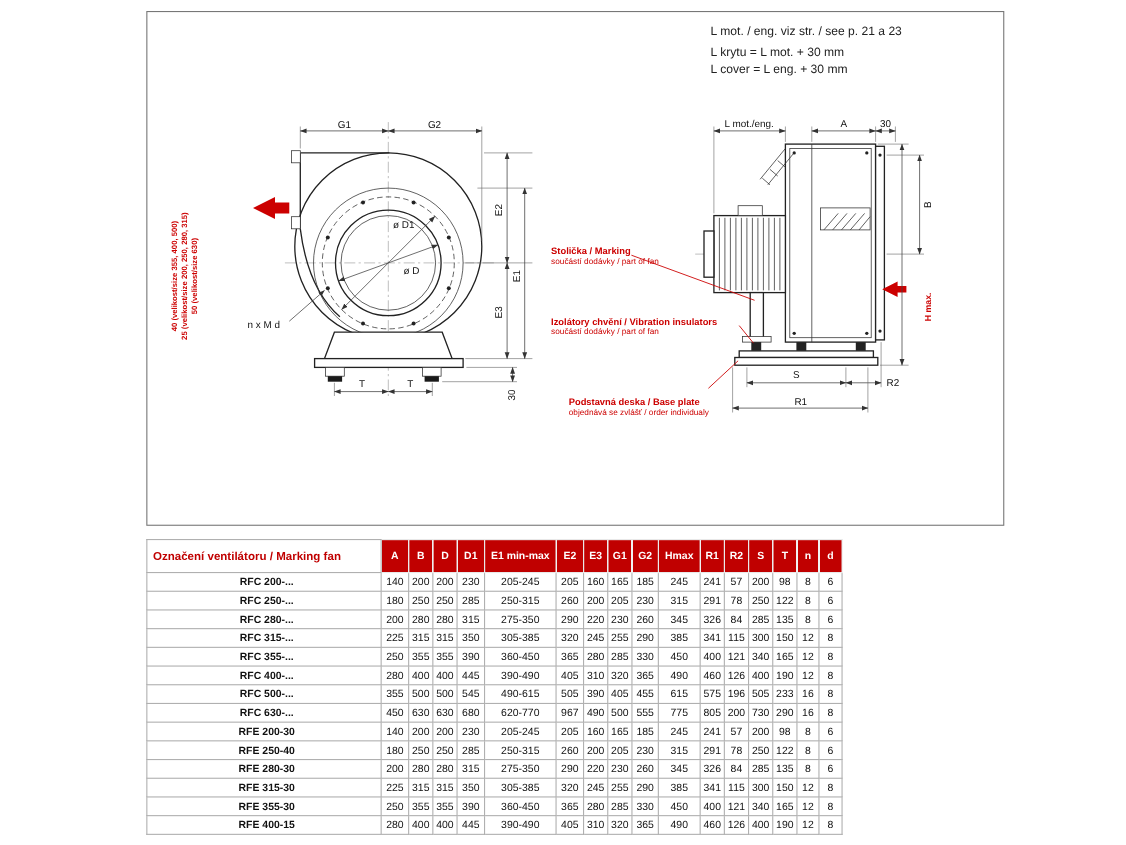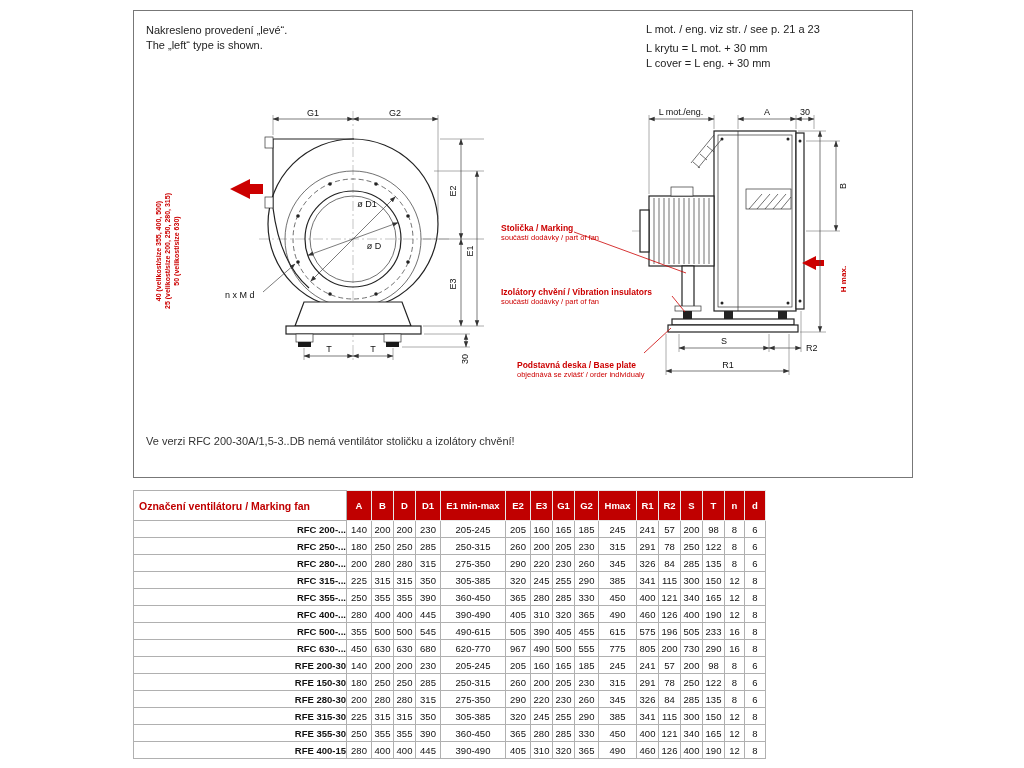--- a/index.html
+++ b/index.html
@@ -37,21 +37,21 @@
   .redv2{font-size:8px;font-weight:bold;fill:#cc0000}
   .redline{stroke:#cc0000;stroke-width:0.8}
 
   
   .table-wrap{position:absolute;left:133px;top:490px;width:632px}
   table{border-collapse:collapse;table-layout:fixed;width:632px}
   th,td{border:1px solid #b0b0b0;height:17px;font-size:9.5px;text-align:center;padding:0;color:#111;overflow:hidden;white-space:nowrap}
   thead th{height:30px}
   th.col-h{background:#c00000;color:#fff;font-weight:bold;border:1px solid #e8e8e8}
   th.model-h{color:#c00000;background:#fff;text-align:left;padding-left:5px;font-size:10.5px;font-weight:bold}
-  td.model{text-align:right;padding-left:5px;font-weight:bold}
+  td.model{text-align:center;padding-left:5px;font-weight:bold}
 </style>
 </head>
 <body>
 
 <div class="page">
 
   <div class="drawing-box">
 
     <svg class="diagram" width="780" height="468" viewBox="0 0 780 468">
       <defs>
@@ -221,33 +221,28 @@
         <text class="dl" x="594" y="357" text-anchor="middle">R1</text>
 
         <g>
           <line class="redline" x1="440" y1="221" x2="552" y2="262"></line>
           <line class="redline" x1="538" y1="285" x2="551" y2="301"></line>
           <line class="redline" x1="510" y1="342" x2="537" y2="317"></line>
         </g>
       </g>
     </svg>
 
-    <div class="note tl">
-      <div>Nakresleno provedení „levé“.</div>
-      <div>The „left“ type is shown.</div>
-    </div>
 
     <div class="note tr">
       <div class="first">L mot. / eng. viz str. / see p. 21 a 23</div>
       <div>L krytu = L mot. + 30 mm</div>
       <div>L cover = L eng. + 30 mm</div>
     </div>
 
     <div class="note bottom">
-      <div>Ve verzi RFC 200-30A/1,5-3..DB nemá ventilátor stoličku a izolátory chvění!</div>
     </div>
 
     <div class="callout c1">
       <div class="ct">Stolička / Marking</div>
       <div class="cs">součástí dodávky / part of fan</div>
     </div>
     <div class="callout c2">
       <div class="ct">Izolátory chvění / Vibration insulators</div>
       <div class="cs">součástí dodávky / part of fan</div>
     </div>
@@ -465,21 +460,21 @@
             <td>185</td>
             <td>245</td>
             <td>241</td>
             <td>57</td>
             <td>200</td>
             <td>98</td>
             <td>8</td>
             <td>6</td>
           </tr>
           <tr>
-            <td class="model">RFE 150-30</td>
+            <td class="model">RFE 250-40</td>
             <td>180</td>
             <td>250</td>
             <td>250</td>
             <td>285</td>
             <td>250-315</td>
             <td>260</td>
             <td>200</td>
             <td>205</td>
             <td>230</td>
             <td>315</td>

